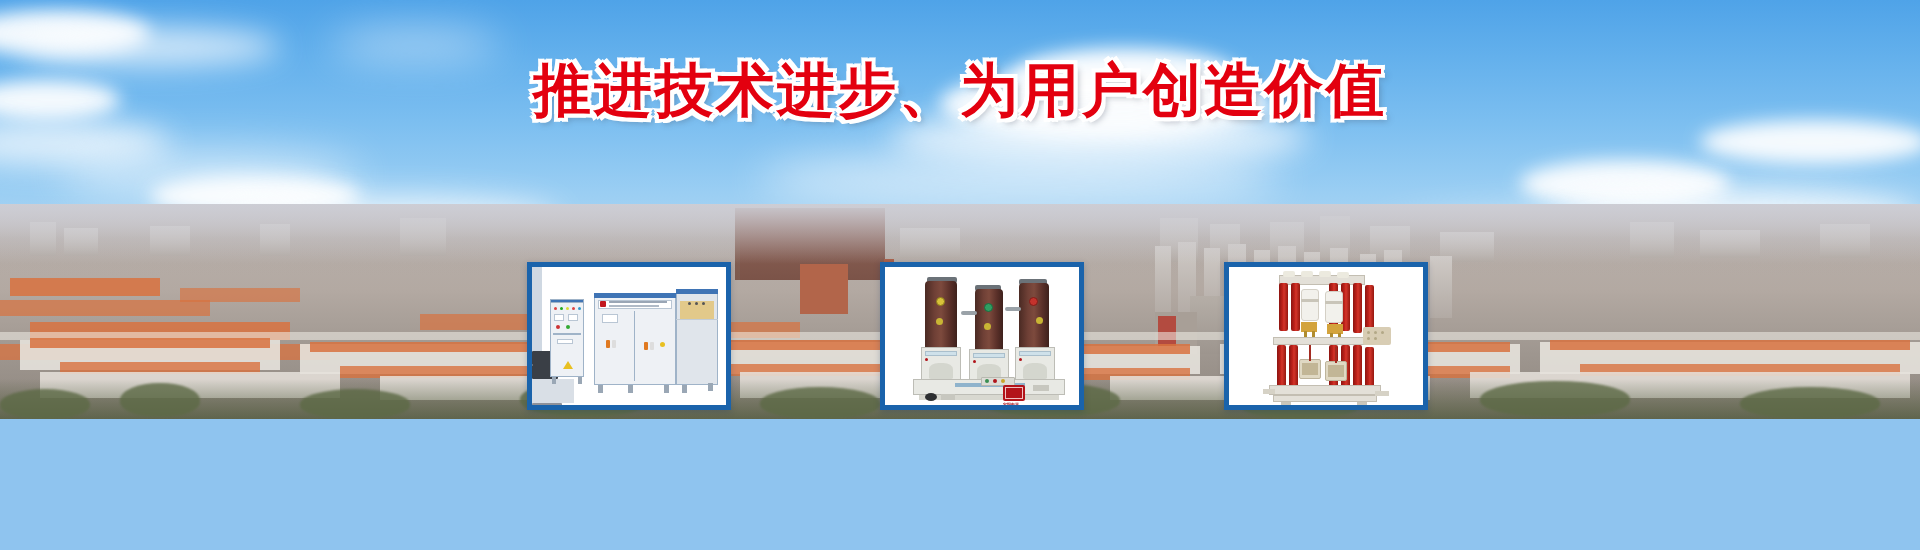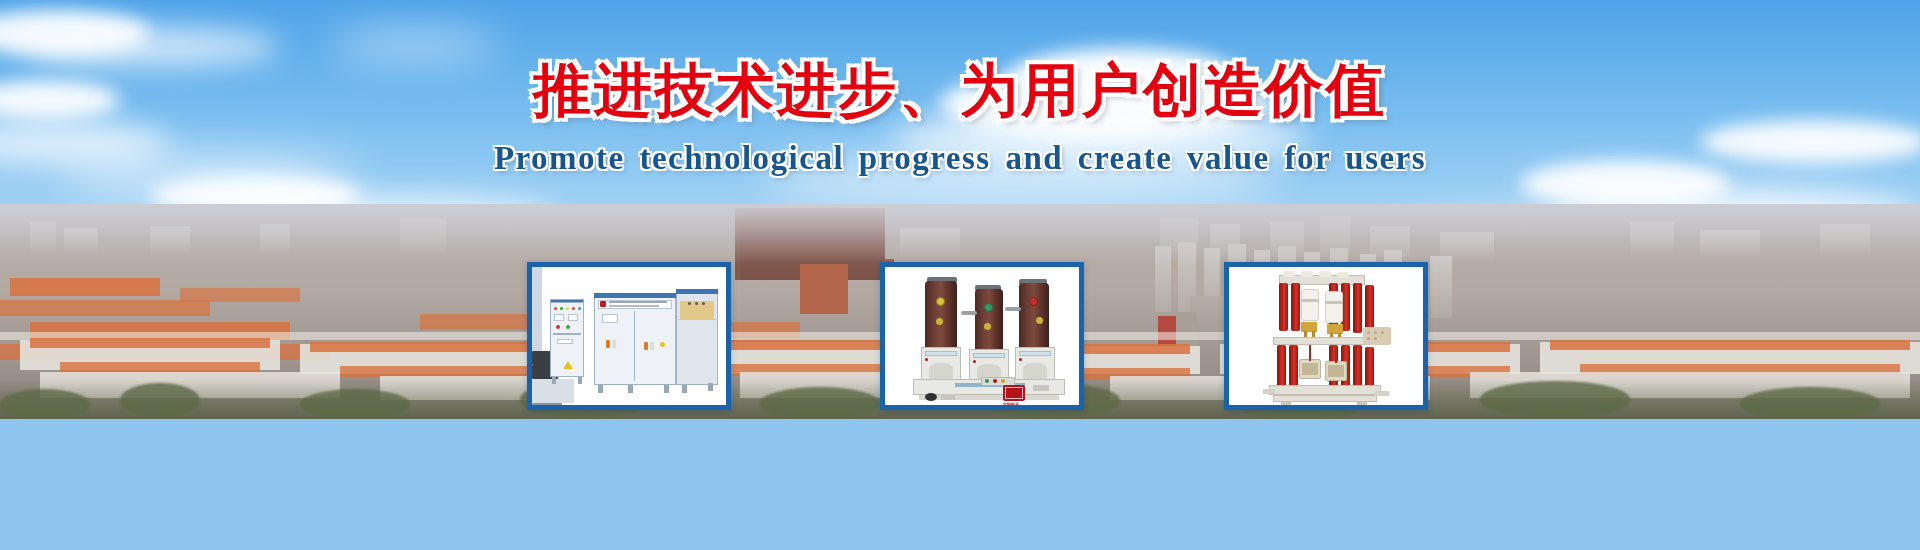--- a/index.html
+++ b/index.html
@@ -293,21 +293,20 @@
     <div class="tree" style="left:760px; bottom:0px;  width:120px; height:32px;"></div>
     <div class="tree" style="left:980px; bottom:2px;  width:140px; height:34px;"></div>
     <div class="tree" style="left:1240px;bottom:0px;  width:120px; height:30px;"></div>
     <div class="tree" style="left:1480px;bottom:2px;  width:150px; height:36px;"></div>
     <div class="tree" style="left:1740px;bottom:0px;  width:140px; height:32px;"></div>
     <div class="tree" style="left:0px;   bottom:0px;  width:90px;  height:30px;"></div>
   </div>
 
   <div class="headline">推进技术进步、为用户创造价值</div>
 
-  <div class="subhead">Promote technological progress and create value for users</div>
 
   <div class="panel" id="panel-1">
     <div class="panel-inner">
 
       <div class="sg-body" style="left:18px; top:32px; width:34px; height:78px;"></div>
       <div class="sg-body sg-blue" style="left:18px; top:32px; width:34px; height:4px;"></div>
       <div class="sg-tiny" style="left:22px; top:40px; width:3px; height:3px; background:#d44;"></div>
       <div class="sg-tiny" style="left:28px; top:40px; width:3px; height:3px; background:#2a2;"></div>
       <div class="sg-tiny" style="left:34px; top:40px; width:3px; height:3px; background:#dd3;"></div>
       <div class="sg-tiny" style="left:40px; top:40px; width:3px; height:3px; background:#d44;"></div>

